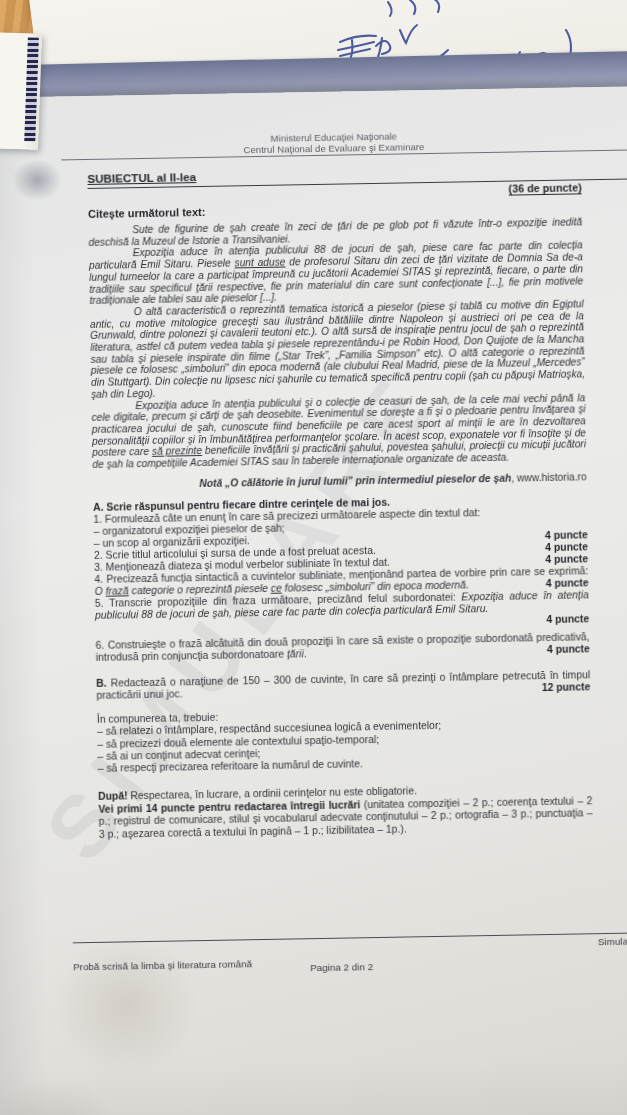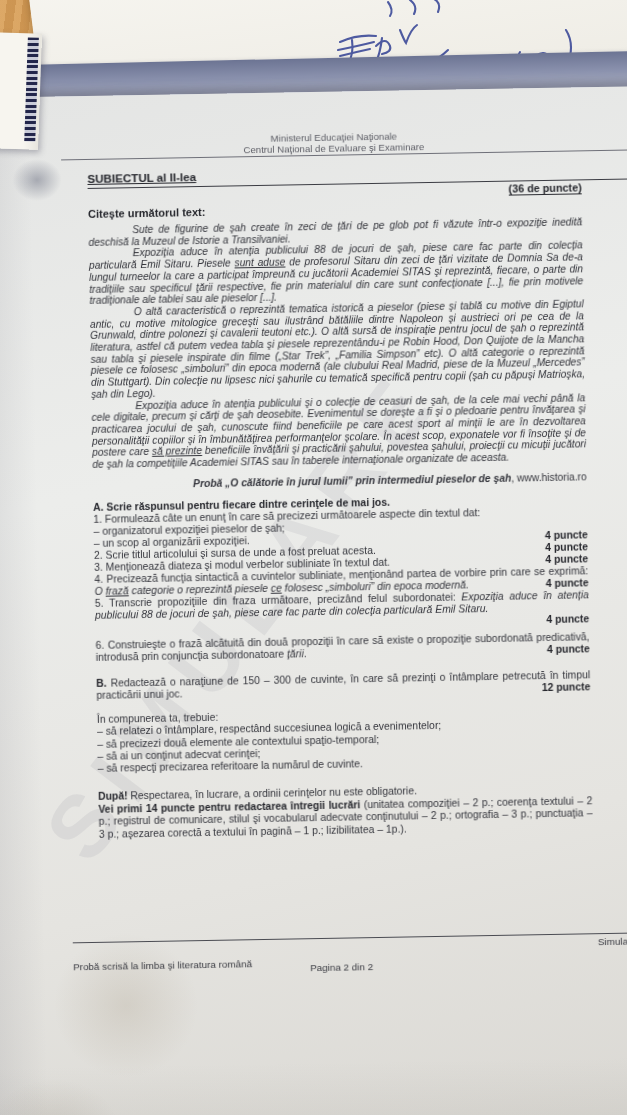--- a/index.html
+++ b/index.html
@@ -155,21 +155,21 @@
     <div class="read">Citeşte următorul text:</div>
 
     <div class="quoted">
       <p>Sute de figurine de şah create în zeci de ţări de pe glob pot fi văzute într-o expoziţie inedită deschisă la Muzeul de Istorie a Transilvaniei.</p>
       <p><span>Expoziţia aduce în atenţia publicului 88 de jocuri de şah, piese care fac parte din colecţia particulară Emil Sitaru. Piesele </span><u>sunt aduse</u><span> de profesorul Sitaru din zeci de ţări vizitate de Domnia Sa de-a lungul turneelor la care a participat împreună cu jucătorii Academiei SITAS şi reprezintă, fiecare, o parte din tradiţiile sau specificul ţării respective, fie prin materialul din care sunt confecţionate [...], fie prin motivele tradiţionale ale tablei sau ale pieselor [...].</span></p>
       <p>O altă caracteristică o reprezintă tematica istorică a pieselor (piese şi tablă cu motive din Egiptul antic, cu motive mitologice greceşti sau ilustrând bătăliile dintre Napoleon şi austrieci ori pe cea de la Grunwald, dintre polonezi şi cavalerii teutoni etc.). O altă sursă de inspiraţie pentru jocul de şah o reprezintă literatura, astfel că putem vedea tabla şi piesele reprezentându-i pe Robin Hood, Don Quijote de la Mancha sau tabla şi piesele inspirate din filme („Star Trek”, „Familia Simpson” etc). O altă categorie o reprezintă piesele ce folosesc „simboluri” din epoca modernă (ale clubului Real Madrid, piese de la Muzeul „Mercedes” din Stuttgart). Din colecţie nu lipsesc nici şahurile cu tematică specifică pentru copii (şah cu păpuşi Matrioşka, şah din Lego).</p>
       <p><span>Expoziţia aduce în atenţia publicului şi o colecţie de ceasuri de şah, de la cele mai vechi până la cele digitale, precum şi cărţi de şah deosebite. Evenimentul se doreşte a fi şi o pledoarie pentru învăţarea şi practicarea jocului de şah, cunoscute fiind beneficiile pe care acest sport al minţii le are în dezvoltarea personalităţii copiilor şi în îmbunătăţirea performanţelor şcolare. În acest scop, exponatele vor fi însoţite şi de postere care </span><u>să prezinte</u><span> beneficiile învăţării şi practicării şahului, povestea şahului, proiecţii cu micuţii jucători de şah la competiţiile Academiei SITAS sau în taberele internaţionale organizate de aceasta.</span></p>
     </div>
 
     <div class="source">
-      <span class="ttl">Probă </span><span class="ttl">„O călătorie în jurul lumii” prin intermediul pieselor de şah</span><span>, www.historia.ro</span>
+      <span class="ttl">Notă </span><span class="ttl">„O călătorie în jurul lumii” prin intermediul pieselor de şah</span><span>, www.historia.ro</span>
     </div>
 
     <div class="secA">
       <div class="h">A. Scrie răspunsul pentru fiecare dintre cerinţele de mai jos.</div>
 
       <div class="aitem">
         <div>1. Formulează câte un enunţ în care să precizezi următoarele aspecte din textul dat:</div>
         <div>– organizatorul expoziţiei pieselor de şah;</div>
         <div>– un scop al organizării expoziţiei.</div>
         <span class="pts">4 puncte</span>

